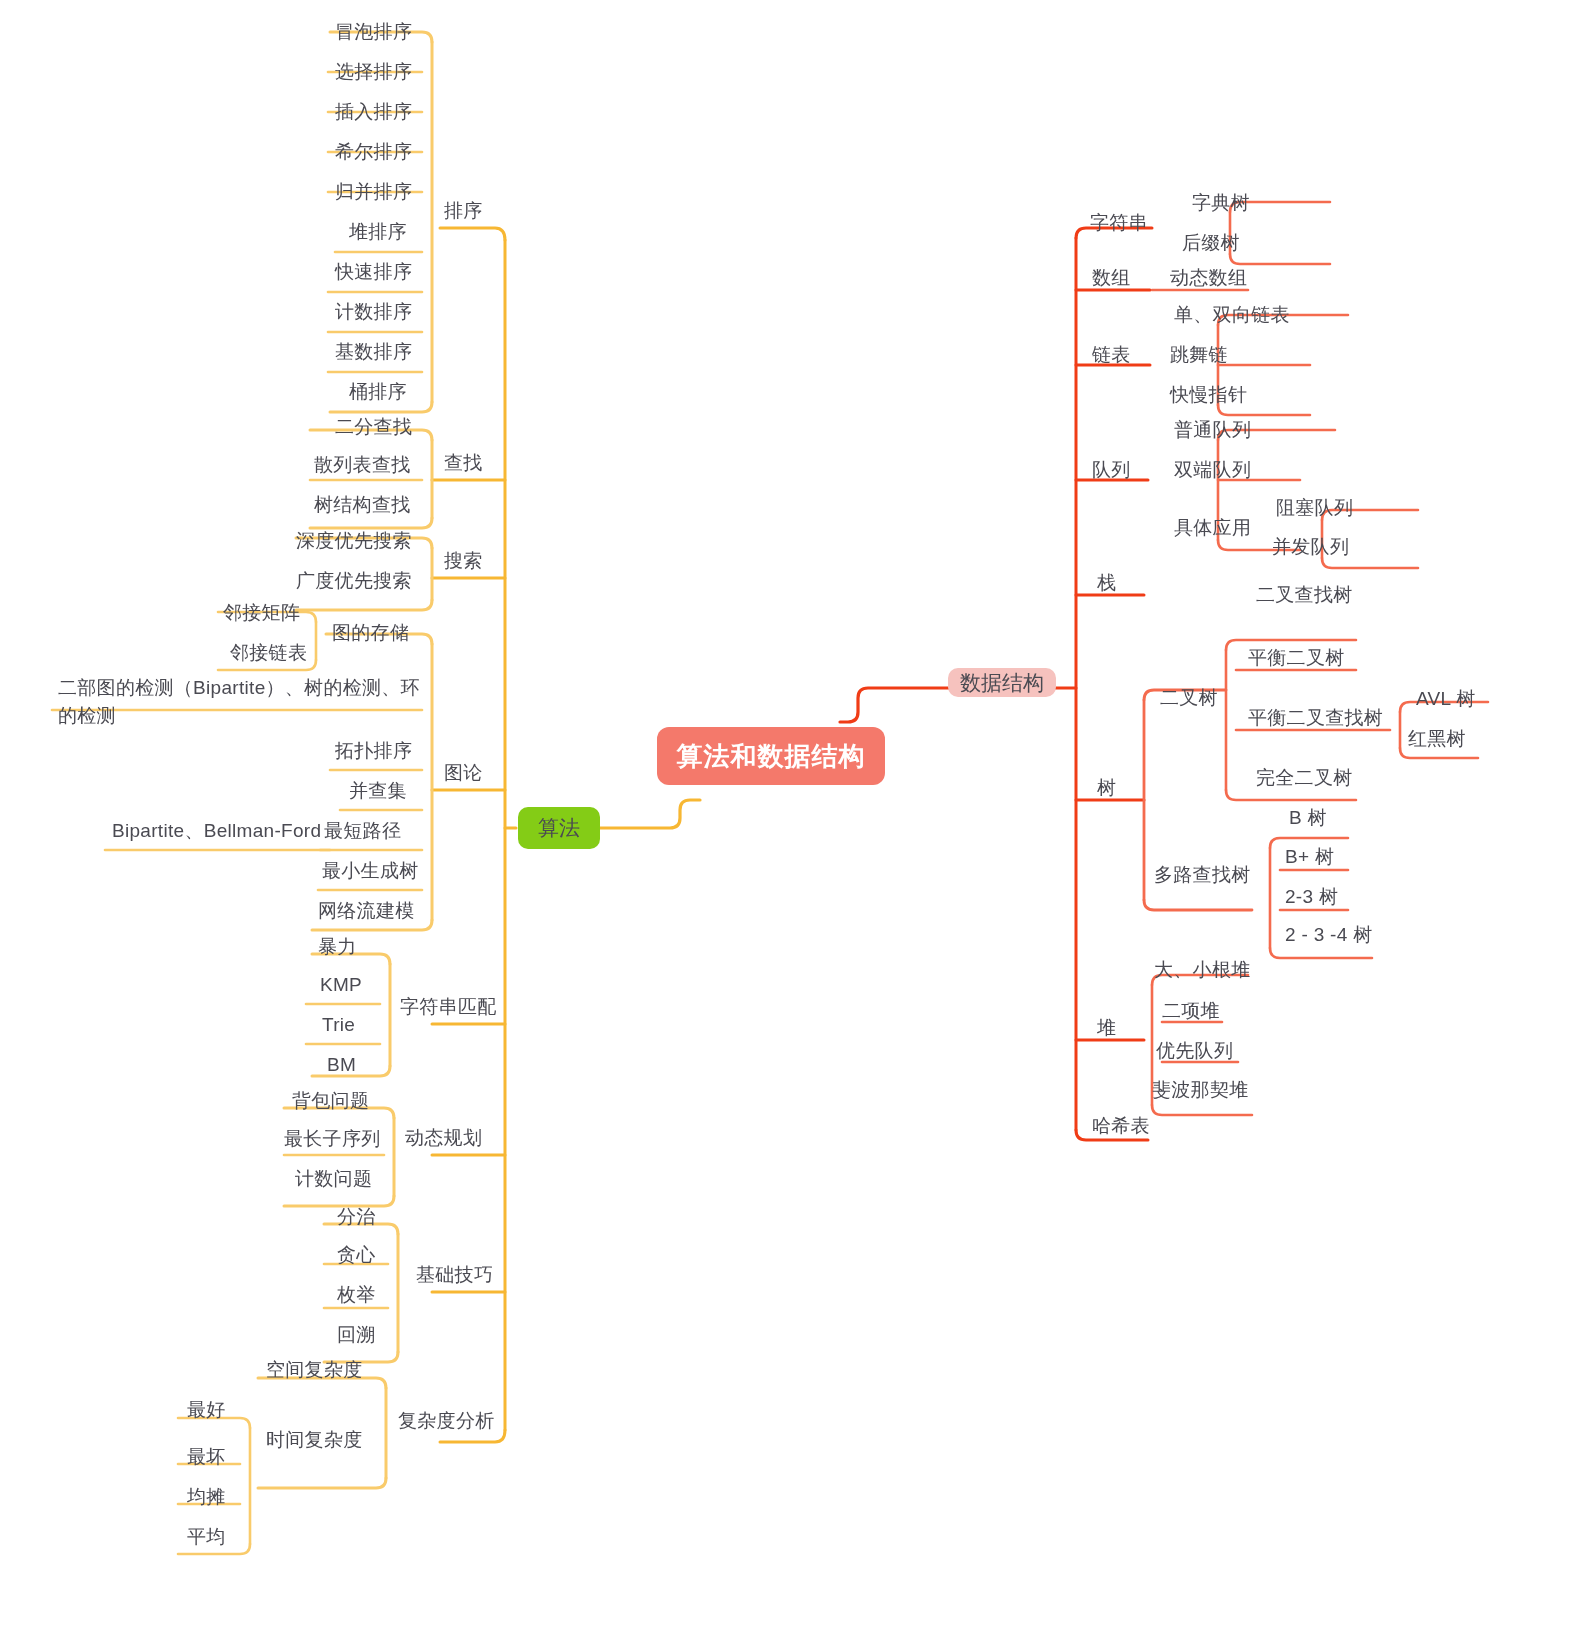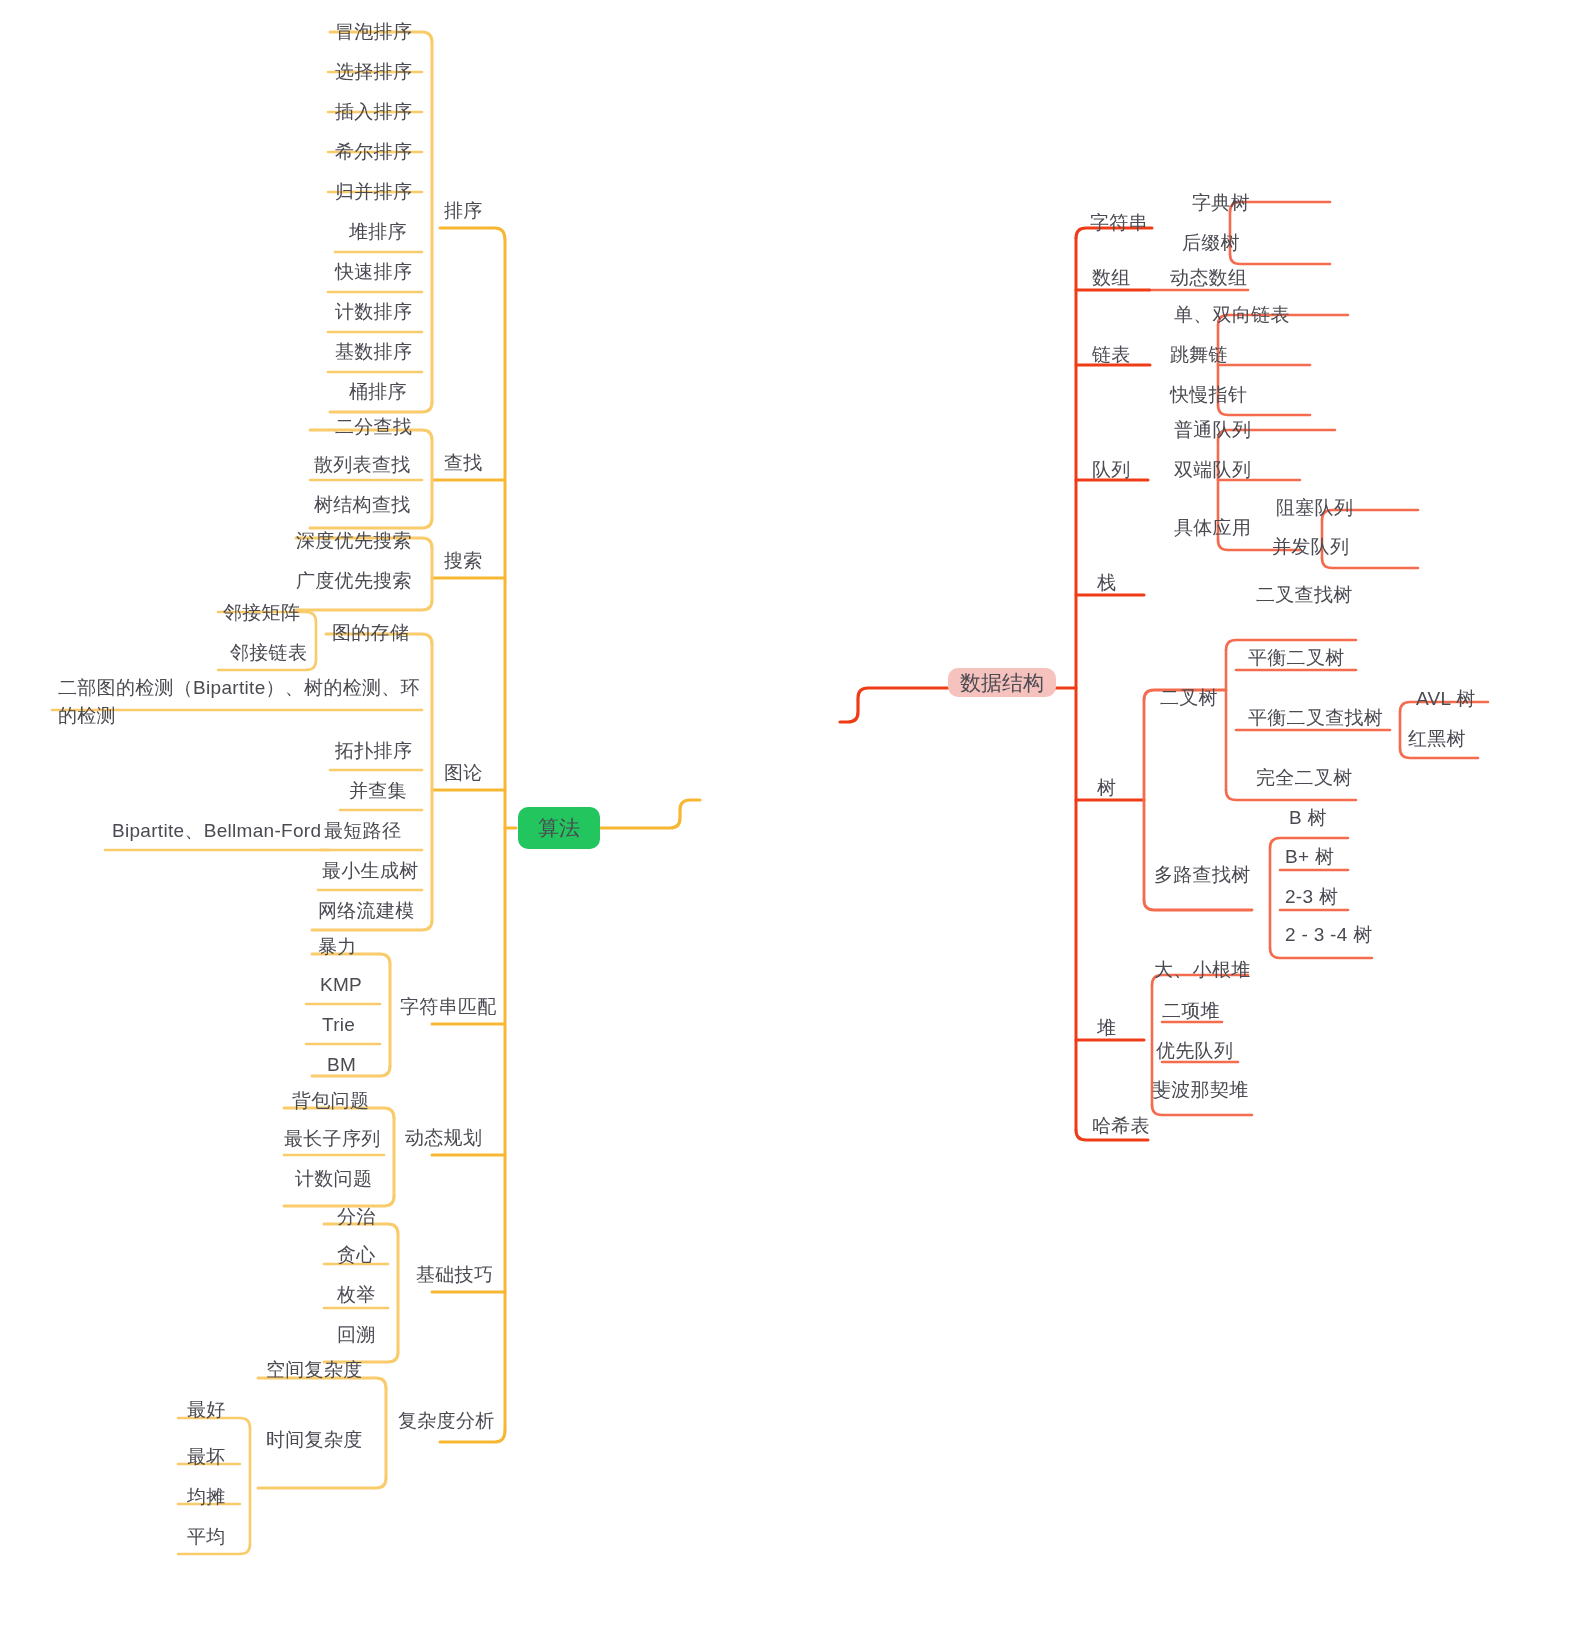--- a/index.html
+++ b/index.html
@@ -43,21 +43,21 @@
     font-weight: bold;
     border-radius: 12px;
     display: flex;
     align-items: center;
     justify-content: center;
     letter-spacing: 1px;
     box-sizing: border-box;
   }
   .node-alg {
     position: absolute;
-    background: #22c55e;
+    background: #84cc16;
     color: #4a4a52;
     font-size: 21px;
     border-radius: 10px;
     display: flex;
     align-items: center;
     justify-content: center;
     box-sizing: border-box;
   }
   .node-ds {
     position: absolute;
@@ -211,20 +211,23 @@
 
       <path d="M 1152 985 L 1152 1105" stroke="#F46B4E" stroke-width="2.6"></path>
       <path d="M 1152 985 Q 1152 975 1162 975 L 1248 975" stroke="#F46B4E" stroke-width="2.6"></path>
       <path d="M 1152 1105 Q 1152 1115 1162 1115 L 1252 1115" stroke="#F46B4E" stroke-width="2.6"></path>
       <path d="M 1162 1022 L 1222 1022" stroke="#F46B4E" stroke-width="2.6"></path>
       <path d="M 1162 1062 L 1238 1062" stroke="#F46B4E" stroke-width="2.6"></path>
 
     </g>
   </svg>
 
+  <div class="node-root" style="left:657px; top:727px; width:228px; height:58px;">
+    <span>算法和数据结构</span>
+  </div>
 
   <div class="node-alg" style="left:518px; top:807px; width:82px; height:42px;">
     <span>算法</span>
   </div>
 
   <div class="node-ds" style="left:948px; top:668px; width:108px; height:29px;">
     <span>数据结构</span>
   </div>
 
   <div class="node" style="left:440px; top:196px;"><span>排序</span></div>

